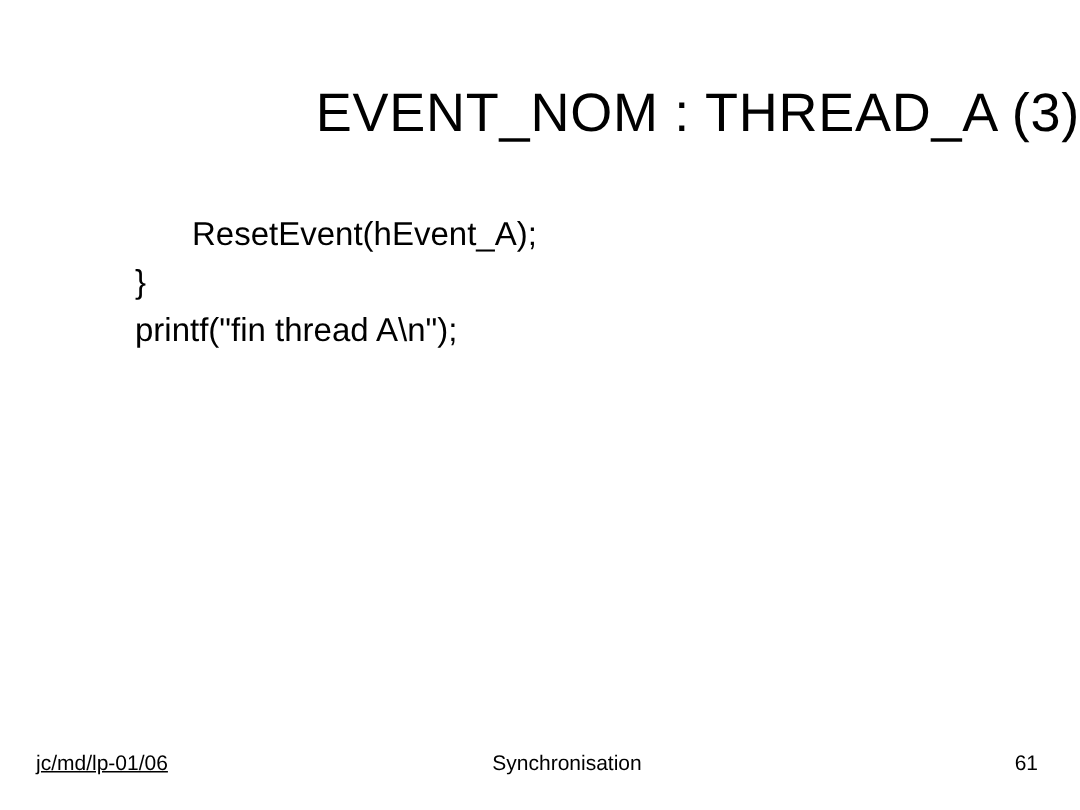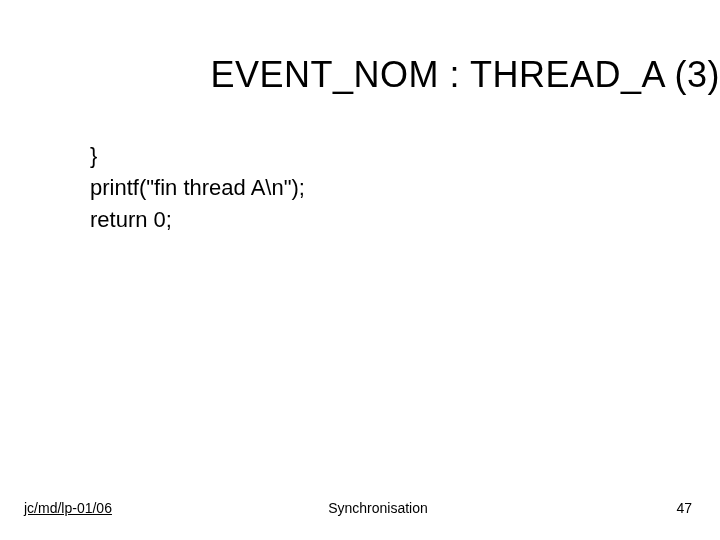--- a/index.html
+++ b/index.html
@@ -65,22 +65,22 @@
   }
 </style>
 </head>
 <body>
 
 <div class="slide">
 
   <div class="title">EVENT_NOM : THREAD_A (3)</div>
 
   <div class="body">
+    <span class="indent">ResetEvent(hEvent_A);</span>
     <span>}</span><br>
     <span>printf("fin thread A\n");</span><br>
-    <span>return 0;</span>
   </div>
 
   <div class="footer-left">jc/md/lp-01/06</div>
   <div class="footer-center">Synchronisation</div>
-  <div class="footer-right">47</div>
+  <div class="footer-right">61</div>
 
 </div>
 
 </body></html>

